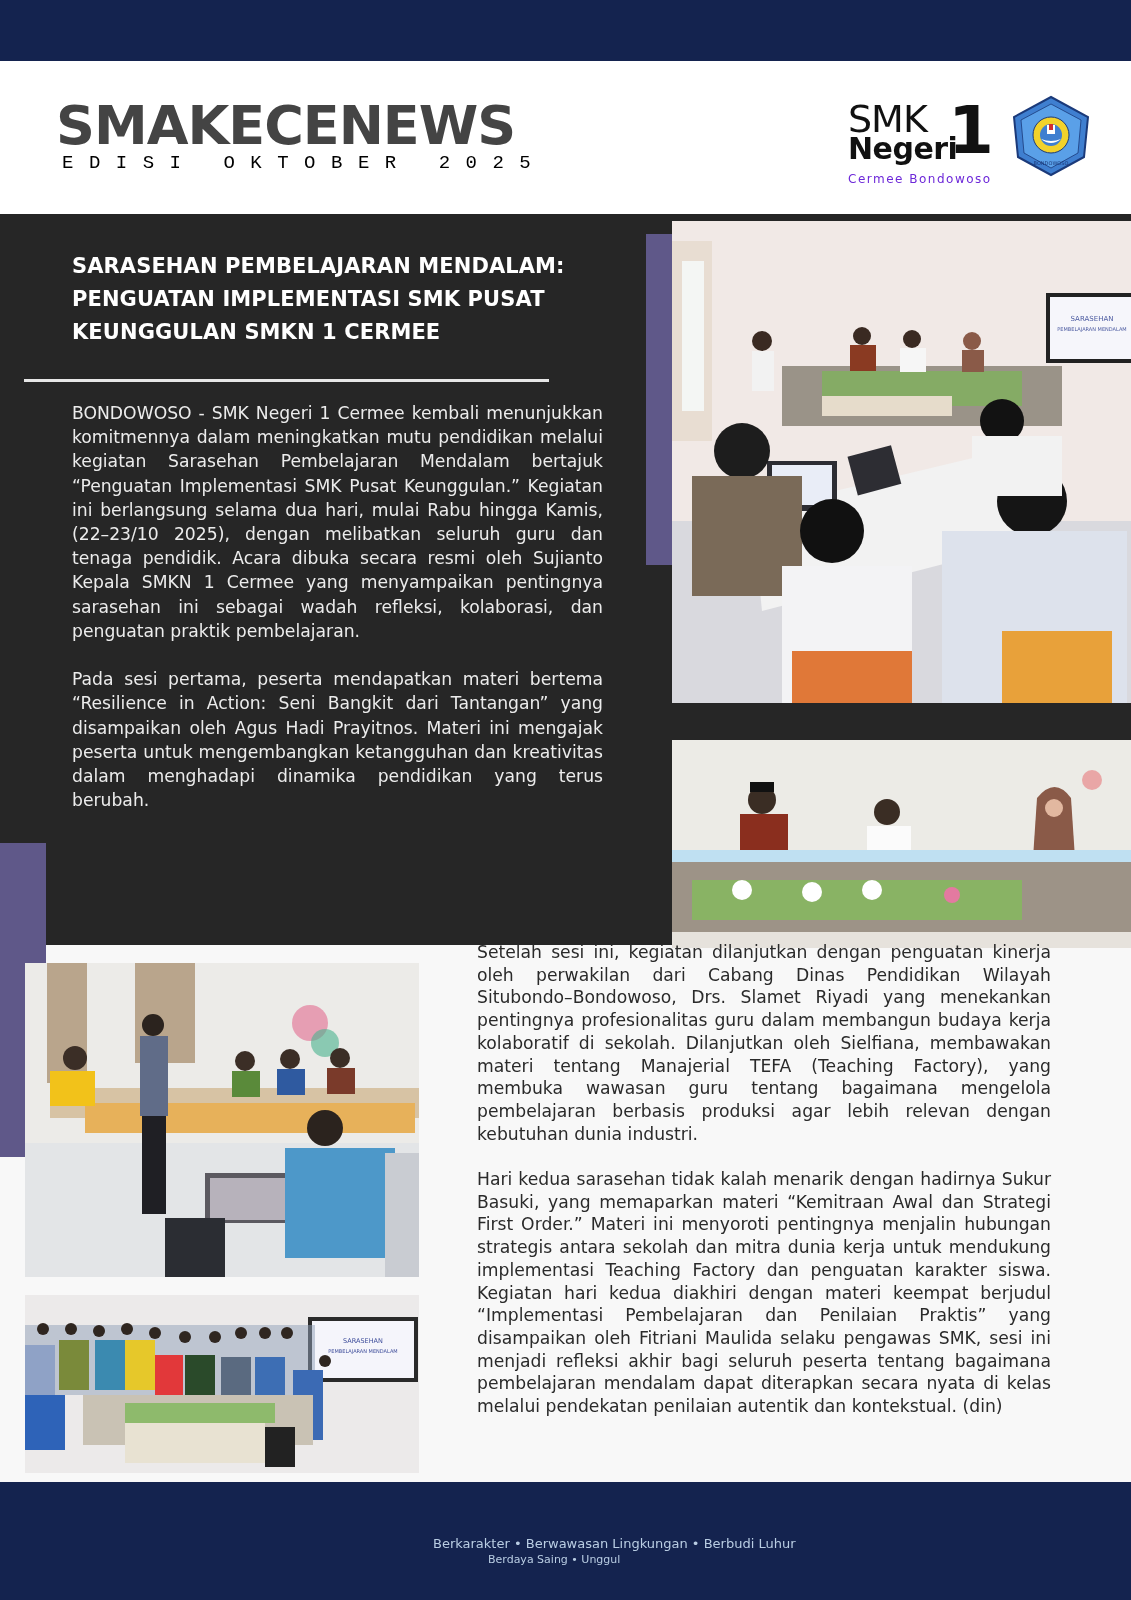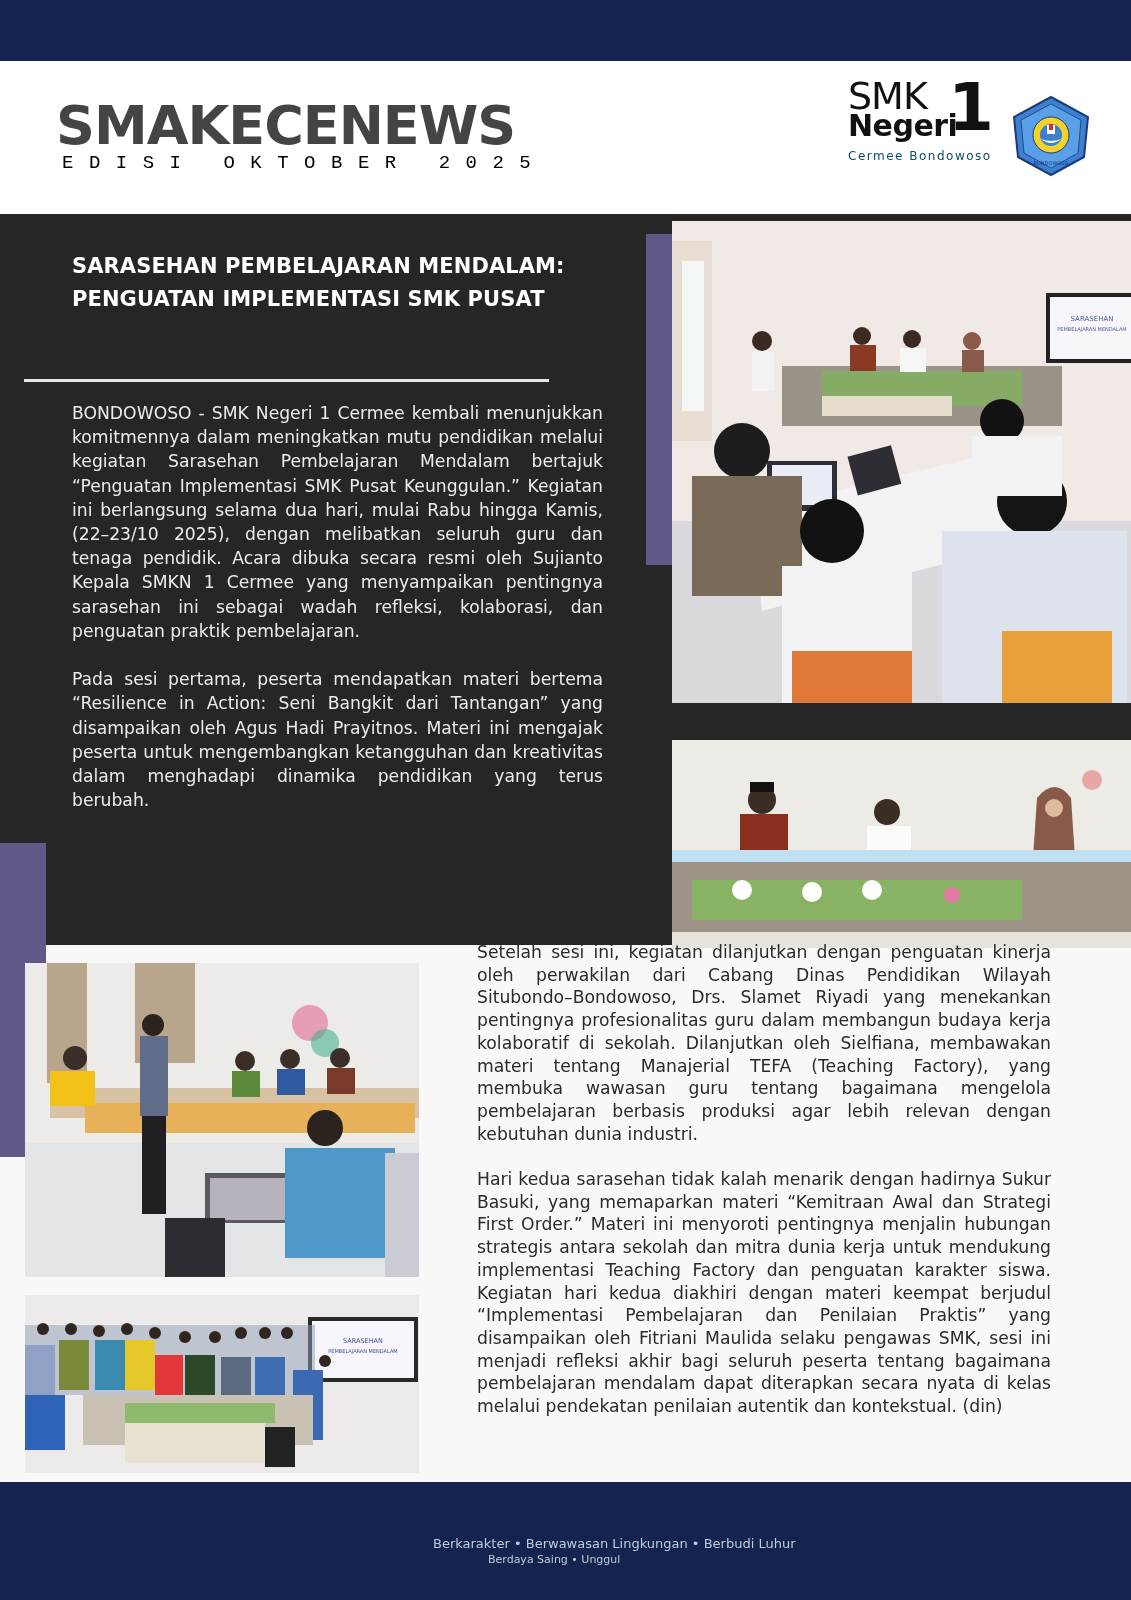--- a/index.html
+++ b/index.html
@@ -4,25 +4,25 @@
 <style>
   * { box-sizing: border-box; margin: 0; padding: 0; }
   html, body { width: 1131px; height: 1600px; overflow: hidden; background: #f8f8f8; }
   body { position: relative; font-family: "DejaVu Sans", sans-serif; }
 
   .top-bar { position: absolute; left: 0; top: 0; width: 1131px; height: 61px; background: #14234f; }
   .header { position: absolute; left: 0; top: 61px; width: 1131px; height: 153px; background: #ffffff; }
   .mast-title { position: absolute; left: 56px; top: 38px; font-family: "DejaVu Sans", sans-serif; font-weight: bold; font-size: 54px; letter-spacing: -1px; color: #444444; line-height: 1; }
   .mast-sub { position: absolute; left: 62px; top: 93px; font-family: Liberation Mono, monospace; font-size: 19px; letter-spacing: 15.5px; color: #000000; line-height: 1; }
 
-  .logo-wrap { position: absolute; left: 848px; top: 16px; width: 150px; height: 90px; text-align: right; }
+  .logo-wrap { position: absolute; left: 848px; top: 39px; width: 150px; height: 90px; text-align: right; }
   .logo-smk { position: absolute; left: 0; top: 0; font-family: "DejaVu Sans", sans-serif; font-size: 38px; color: #111; line-height: 1; letter-spacing: -1px; }
   .logo-negeri { position: absolute; left: 0; top: 34px; font-family: "DejaVu Sans", sans-serif; font-weight: bold; font-size: 30px; color: #111; line-height: 1; letter-spacing: -0.5px; }
   .logo-one { position: absolute; left: 100px; top: -2px; font-family: "DejaVu Sans", sans-serif; font-weight: bold; font-size: 66px; color: #111; line-height: 1; }
-  .logo-city { position: absolute; left: 0; top: 72px; font-family: "DejaVu Sans", sans-serif; font-size: 12px; letter-spacing: 1.5px; color: #0c4a6e; white-space: nowrap; }
+  .logo-city { position: absolute; left: 0; top: 72px; font-family: "DejaVu Sans", sans-serif; font-size: 12px; letter-spacing: 1.5px; color: #6d28d9; white-space: nowrap; }
   .emblem { position: absolute; left: 1010px; top: 95px; width: 82px; height: 82px; }
 
   .dark-panel { position: absolute; left: 0; top: 214px; width: 1131px; height: 731px; background: #262626; }
   .purple-accent-right { position: absolute; left: 646px; top: 234px; width: 28px; height: 331px; background: #5f5889; }
   .purple-accent-left { position: absolute; left: 0; top: 843px; width: 46px; height: 314px; background: #5f5889; }
 
   .headline { position: absolute; left: 72px; top: 250px; width: 560px; font-family: "DejaVu Sans", sans-serif; font-weight: bold; font-size: 21px; line-height: 33px; color: #ffffff; letter-spacing: 0.1px; }
   .headline div { white-space: nowrap; }
   .rule { position: absolute; left: 24px; top: 379px; width: 525px; height: 3px; background: #e6e6e6; }
 
@@ -73,20 +73,21 @@
   <text x="41" y="70" font-size="5" text-anchor="middle" fill="#1b3a7a" font-family="DejaVu Sans, sans-serif">BONDOWOSO</text>
 </svg>
 
 <section class="dark-panel"></section>
 <div class="purple-accent-right"></div>
 <div class="purple-accent-left"></div>
 
 <h1 class="headline">
   <div>SARASEHAN PEMBELAJARAN MENDALAM:</div>
   <div>PENGUATAN IMPLEMENTASI SMK PUSAT</div>
+  <div>KEUNGGULAN SMKN 1 CERMEE</div>
 </h1>
 <div class="rule"></div>
 
 <div class="body-dark">
   <p>BONDOWOSO - SMK Negeri 1 Cermee kembali menunjukkan komitmennya dalam meningkatkan mutu pendidikan melalui kegiatan Sarasehan Pembelajaran Mendalam bertajuk “Penguatan Implementasi SMK Pusat Keunggulan.” Kegiatan ini berlangsung selama dua hari, mulai Rabu hingga Kamis, (22–23/10 2025), dengan melibatkan seluruh guru dan tenaga pendidik. Acara dibuka secara resmi oleh Sujianto Kepala SMKN 1 Cermee yang menyampaikan pentingnya sarasehan ini sebagai wadah refleksi, kolaborasi, dan penguatan praktik pembelajaran.</p>
   <p>Pada sesi pertama, peserta mendapatkan materi bertema “Resilience in Action: Seni Bangkit dari Tantangan” yang disampaikan oleh Agus Hadi Prayitnos. Materi ini mengajak peserta untuk mengembangkan ketangguhan dan kreativitas dalam menghadapi dinamika pendidikan yang terus berubah.</p>
 </div>
 
 <div class="photo photo-1">
   <svg viewBox="0 0 459 482" preserveAspectRatio="none">

